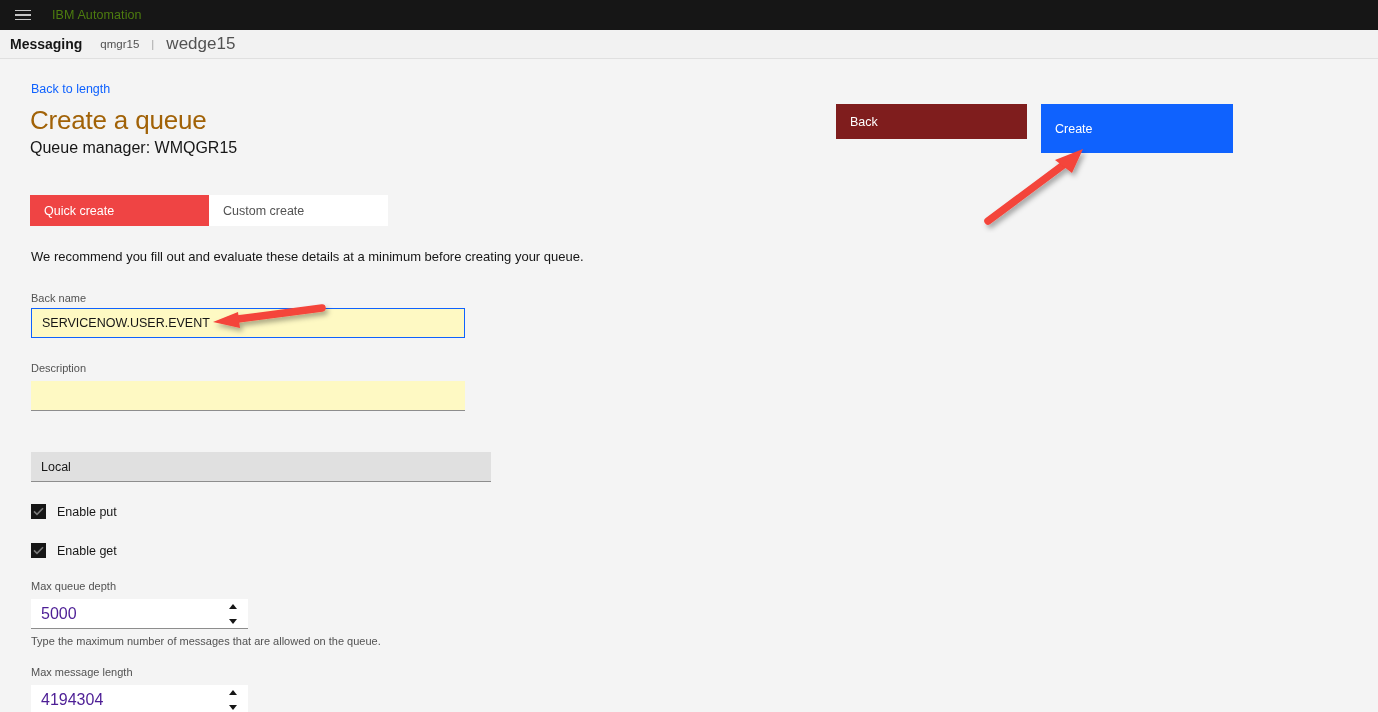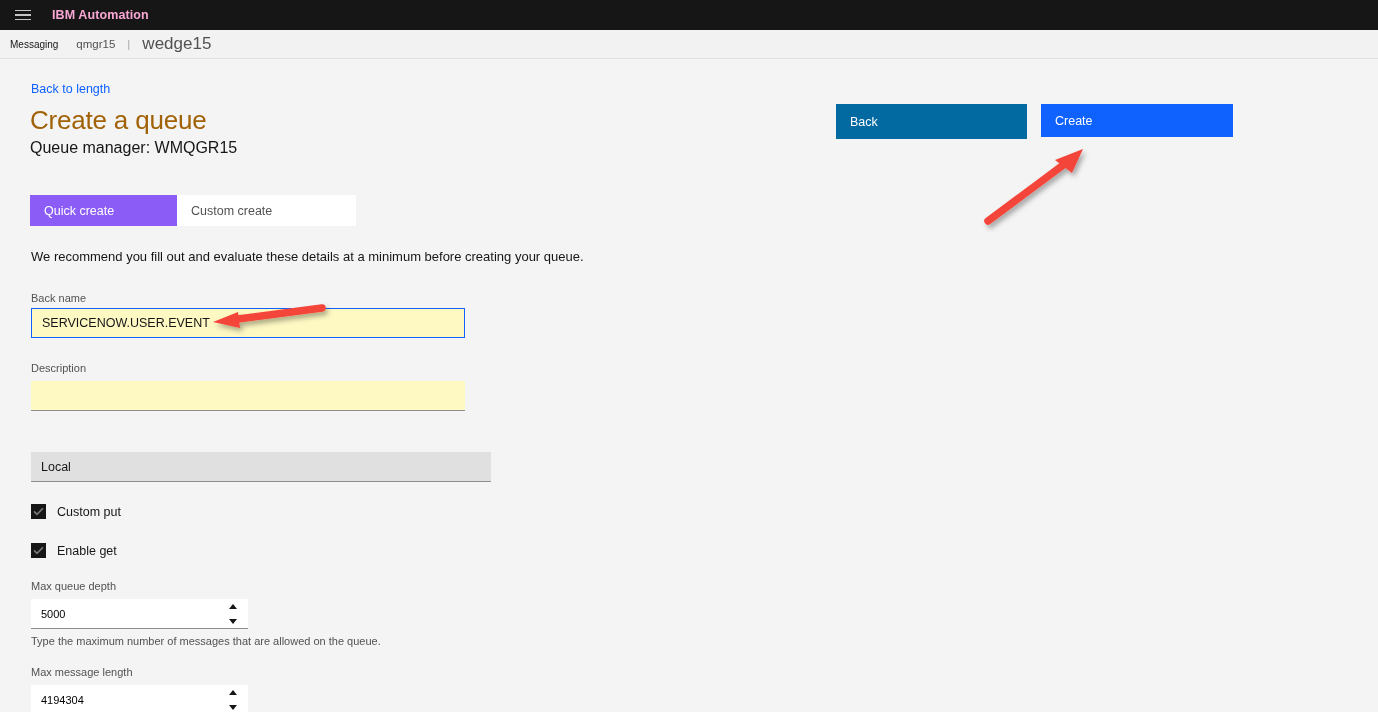--- a/index.html
+++ b/index.html
@@ -35,44 +35,44 @@
     cursor: pointer;
     margin-left: 8px;
   }
   .hamburger span {
     display: block;
     width: 16px;
     height: 1.5px;
     background: #c6c6c6;
   }
   .app-title {
-    color: #f9a8d4;
-    font-size: 12.5px;
-    font-weight: bold;
+    color: #4d7c0f;
+    font-size: 12.5px;
+    font-weight: normal;
     margin-left: 14px;
     letter-spacing: 0.1px;
     line-height: 30px;
   }
 
   
   .breadcrumb-bar {
     position: absolute;
     top: 30px; left: 0;
     width: 1378px;
     height: 29px;
     background: #f2f2f2;
     border-bottom: 1px solid #e0e0e0;
     display: flex;
     align-items: center;
     padding-left: 10px;
   }
   .bc-primary {
-    font-size: 10px;
-    color: #161616;
-    font-weight: normal;
+    font-size: 14px;
+    color: #161616;
+    font-weight: bold;
     text-align: center;
   }
   .bc-item {
     font-size: 11.5px;
     color: #525252;
     margin-left: 18px;
   }
   .bc-sep {
     font-size: 11.5px;
     color: #a8a8a8;
@@ -123,35 +123,35 @@
     line-height: 22px;
   }
 
   
   .btn-back {
     position: absolute;
     top: 45px;
     left: 836px;
     width: 191px;
     height: 35px;
-    background: #0369a1;
+    background: #7f1d1d;
     color: #ffffff;
     border: none;
     font-size: 12.5px;
     font-family: "Liberation Sans", sans-serif;
     text-align: left;
     padding-left: 14px;
     cursor: pointer;
   }
   .btn-create {
     position: absolute;
     top: 45px;
     left: 1041px;
     width: 192px;
-    height: 33px;
+    height: 49px;
     background: #0f62fe;
     color: #ffffff;
     border: none;
     font-size: 12.5px;
     font-family: "Liberation Sans", sans-serif;
     text-align: left;
     padding-left: 14px;
     cursor: pointer;
   }
 
@@ -164,23 +164,23 @@
   }
   .tab {
     height: 31px;
     display: flex;
     align-items: center;
     font-size: 12.5px;
     cursor: pointer;
     padding: 0 14px;
   }
   .tab-active {
-    background: #8b5cf6;
+    background: #ef4444;
     color: #ffffff;
-    width: 147px;
+    width: 179px;
   }
   .tab-inactive {
     background: #ffffff;
     color: #525252;
     width: 179px;
   }
 
   .recommend-text {
     position: absolute;
     top: 189px;
@@ -266,22 +266,22 @@
     background: #ffffff;
     border: none;
     border-bottom: 1px solid #8d8d8d;
     display: flex;
     align-items: center;
   }
   .num-wrap input {
     border: none;
     outline: none;
     background: transparent;
-    font-size: 11px;
-    color: #000000;
+    font-size: 16px;
+    color: #4c1d95;
     font-family: "Liberation Sans", sans-serif;
     padding: 0 10px;
     width: 100%;
     height: 100%;
   }
   .spinner {
     position: absolute;
     right: 10px;
     top: 5px;
     width: 9px;
@@ -351,21 +351,21 @@
   <div class="select-readonly" style="top:393px; left:31px; width:460px;">
     <span>Local</span>
   </div>
 
   <div class="checkbox-row" style="top:445px; left:31px;">
     <div class="cbox">
       <svg width="11" height="9" viewBox="0 0 11 9">
         <path d="M1 4.4 L4 7.4 L10 1.2" stroke="#7a7a7a" stroke-width="1.6" fill="none"></path>
       </svg>
     </div>
-    <span class="cbox-label">Custom put</span>
+    <span class="cbox-label">Enable put</span>
   </div>
 
   <div class="checkbox-row" style="top:484px; left:31px;">
     <div class="cbox">
       <svg width="11" height="9" viewBox="0 0 11 9">
         <path d="M1 4.4 L4 7.4 L10 1.2" stroke="#7a7a7a" stroke-width="1.6" fill="none"></path>
       </svg>
     </div>
     <span class="cbox-label">Enable get</span>
   </div>

